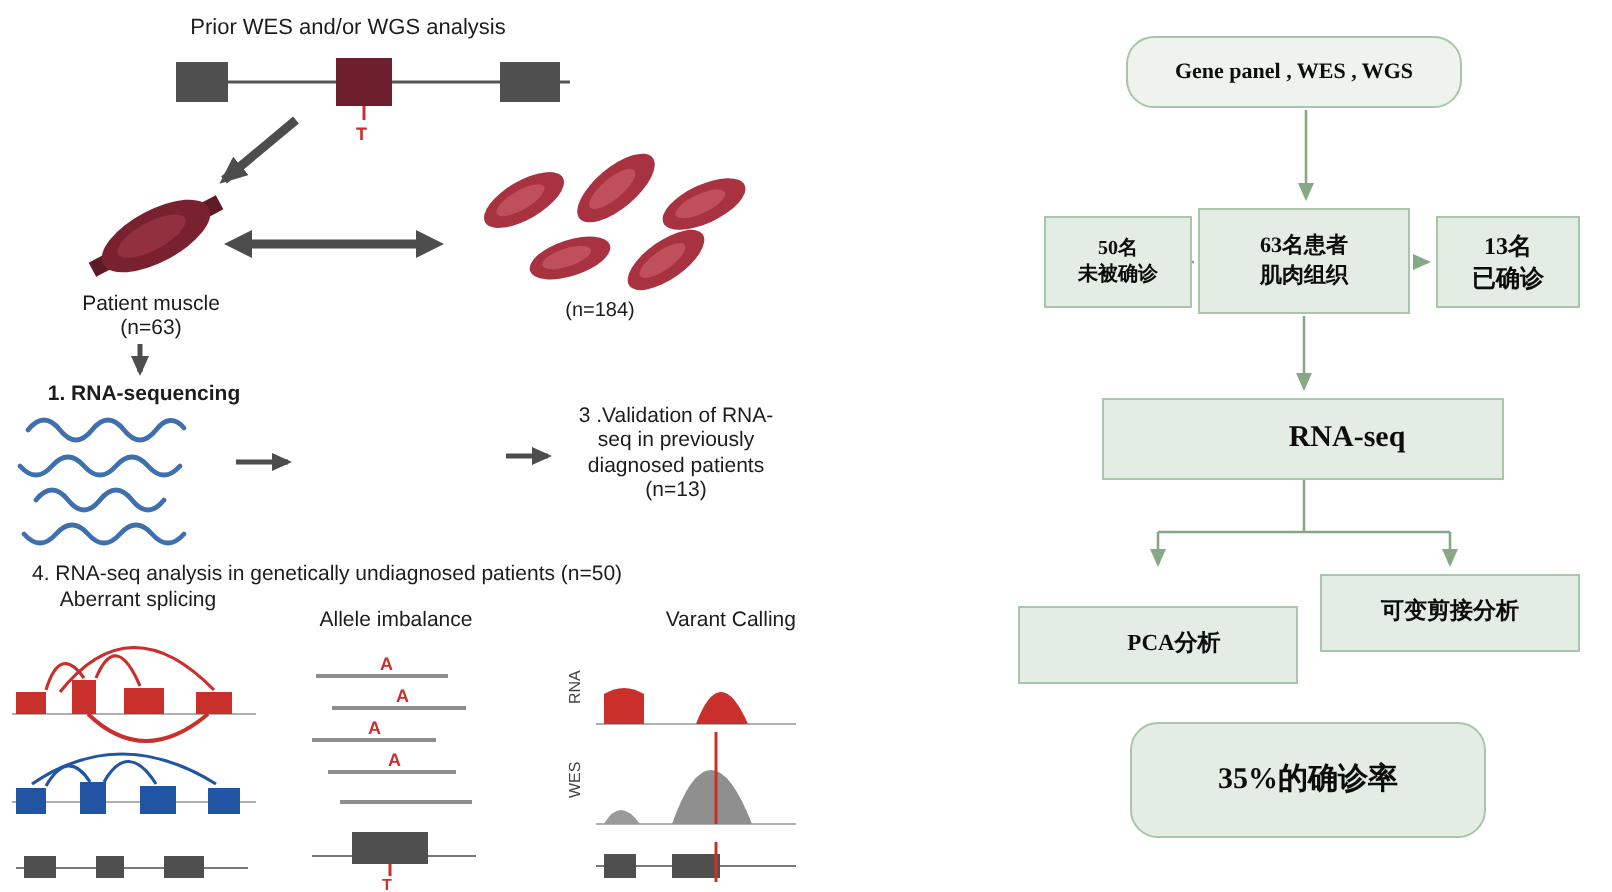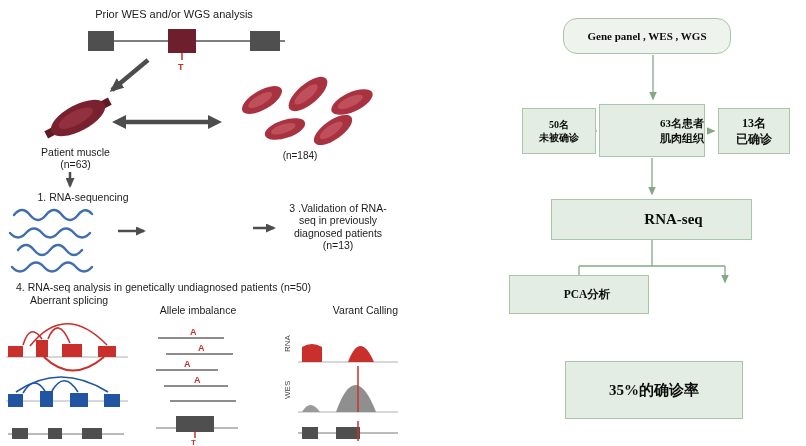--- a/index.html
+++ b/index.html
@@ -156,21 +156,21 @@
 
   <div class="lbl" style="left:18px; top:146px; width:115px;">
     <div>Patient muscle</div>
     <div>(n=63)</div>
   </div>
 
   <div class="lbl small" style="left:212px; top:150px; width:176px;">
     <div>(n=184)</div>
   </div>
 
-  <div class="lbl" style="left:27px; top:191px; width:112px;">1. RNA-sequencing</div>
+  <div class="lbl" style="left:16px; top:191px; width:112px;font-weight:bold;">1. RNA-sequencing</div>
   <div class="lbl" style="left:282px; top:202px; width:112px;">3 .Validation of RNA-seq in previously diagnosed patients (n=13)</div>
   <div class="lbl" style="left:16px; top:281px; width:404px; text-align:left;">4. RNA-seq analysis in genetically undiagnosed patients (n=50)</div>
 
   <div class="lbl" style="left:8px; top:294px; width:122px;">Aberrant splicing</div>
   <div class="lbl" style="left:150px; top:304px; width:96px;">Allele imbalance</div>
   <div class="lbl" style="left:282px; top:304px; width:116px;text-align:right;">Varant Calling</div>
 
   <svg class="layer" width="806" height="446" viewBox="0 0 806 446">
     <defs>
       <marker id="mGreen" markerUnits="userSpaceOnUse" markerWidth="9" markerHeight="8" refX="7.5" refY="4" orient="auto">
@@ -190,36 +190,39 @@
 
   <div class="gbox light" style="left:563px; top:18px; width:168px; height:36px; font-size:11px;border-radius:14px;">
     <span>Gene panel , WES , WGS</span>
   </div>
 
   <div class="gbox" style="left:506px; top:108px; width:74px; height:46px; font-size:10px;margin-left:16px;">
     <span>50名</span>
     <span>未被确诊</span>
   </div>
 
-  <div class="gbox" style="left:599px; top:104px; width:106px; height:53px; font-size:11px;align-items:flex-end;">
+  <div class="gbox" style="left:599px; top:104px; width:106px; height:53px; font-size:11px;">
     <span>63名患者</span>
     <span>肌肉组织</span>
   </div>
 
   <div class="gbox" style="left:718px; top:108px; width:72px; height:46px; font-size:12px;">
     <span>13名</span>
     <span>已确诊</span>
   </div>
 
   <div class="gbox" style="left:551px; top:199px; width:201px; height:41px; font-size:15px;padding-left:44px;">
     <span>RNA-seq</span>
   </div>
 
-  <div class="gbox" style="left:509px; top:275px; width:140px; height:39px; font-size:11.5px;padding-left:16px;">
+  <div class="gbox" style="left:509px; top:303px; width:140px; height:39px; font-size:11.5px;padding-left:16px;">
     <span>PCA分析</span>
   </div>
 
-
-  <div class="gbox" style="left:565px; top:361px; width:178px; height:58px; font-size:15px;">
+  <div class="gbox" style="left:660px; top:287px; width:130px; height:39px; font-size:11.5px;">
+    <span>可变剪接分析</span>
+  </div>
+
+  <div class="gbox" style="left:565px; top:361px; width:178px; height:58px; font-size:15px;border-radius:14px;">
     <span>35%的确诊率</span>
   </div>
 
 </div>
 
 </body></html>

